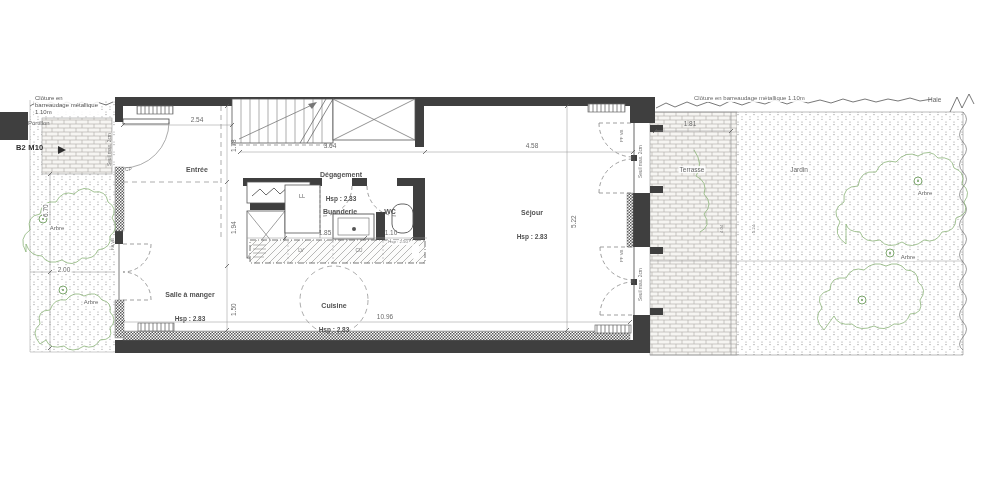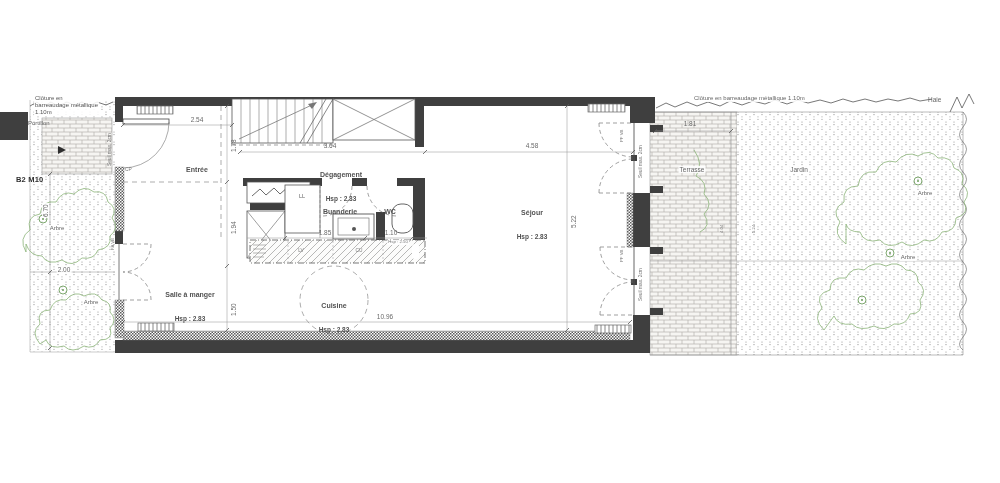--- a/index.html
+++ b/index.html
@@ -189,21 +189,21 @@
           <circle cx="890" cy="253" r="1"></circle>
     </g>
   </g>
 </svg>
 
 
 <div class="lbl prel bg" style="left:34px;top:95px;">Clôture en
 barreaudage métallique
 1.10m</div>
 <div class="lbl" style="left:28px;top:120px;font-size:6px;">Portillon</div>
-<div class="lbl bold" style="left:16px;top:144px;margin-top:32px;">B2 M10</div>
+<div class="lbl bold" style="left:16px;top:144px;">B2 M10</div>
 <div class="lbl bg" style="left:693px;top:95px;font-size:6px;">Clôture en barreaudage métallique 1.10m</div>
 <div class="lbl" style="left:928px;top:96px;">Haie</div>
 
 <div class="lbl room ctr" style="left:197px;top:150px;">
   <div>Entrée</div>
 </div>
 <div class="lbl room ctr" style="left:341px;top:155px;">
   <div>Dégagement</div>
   <div class="sub">Hsp : 2.83</div>
 </div>

